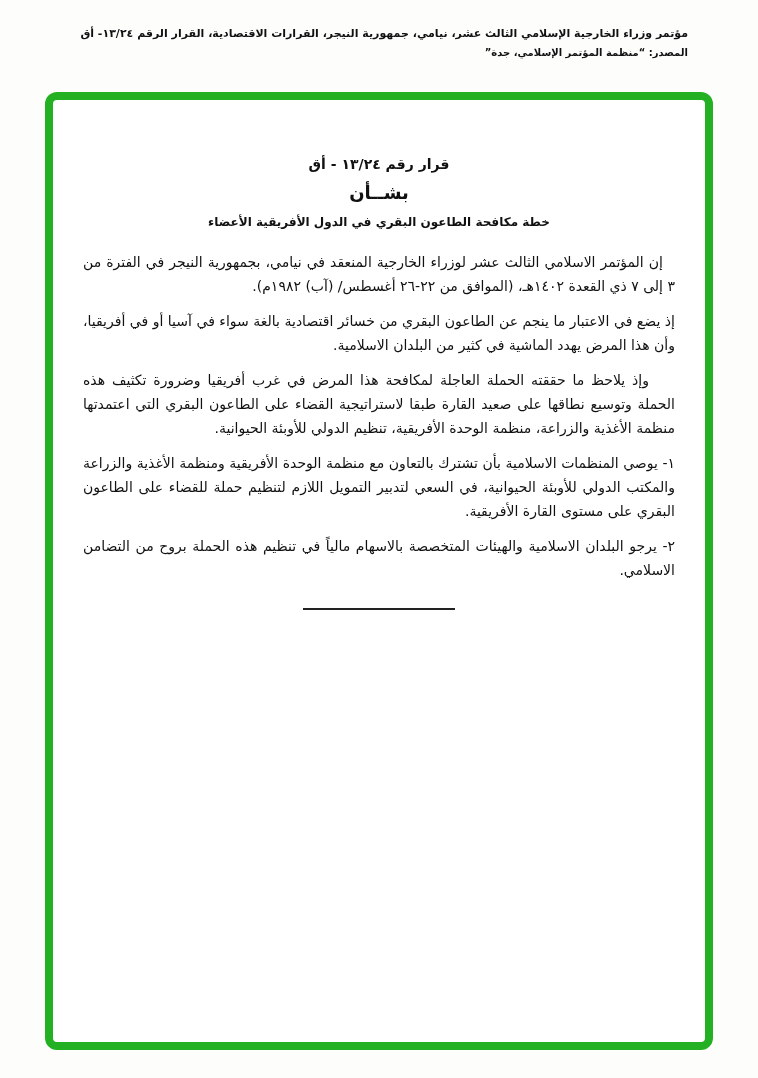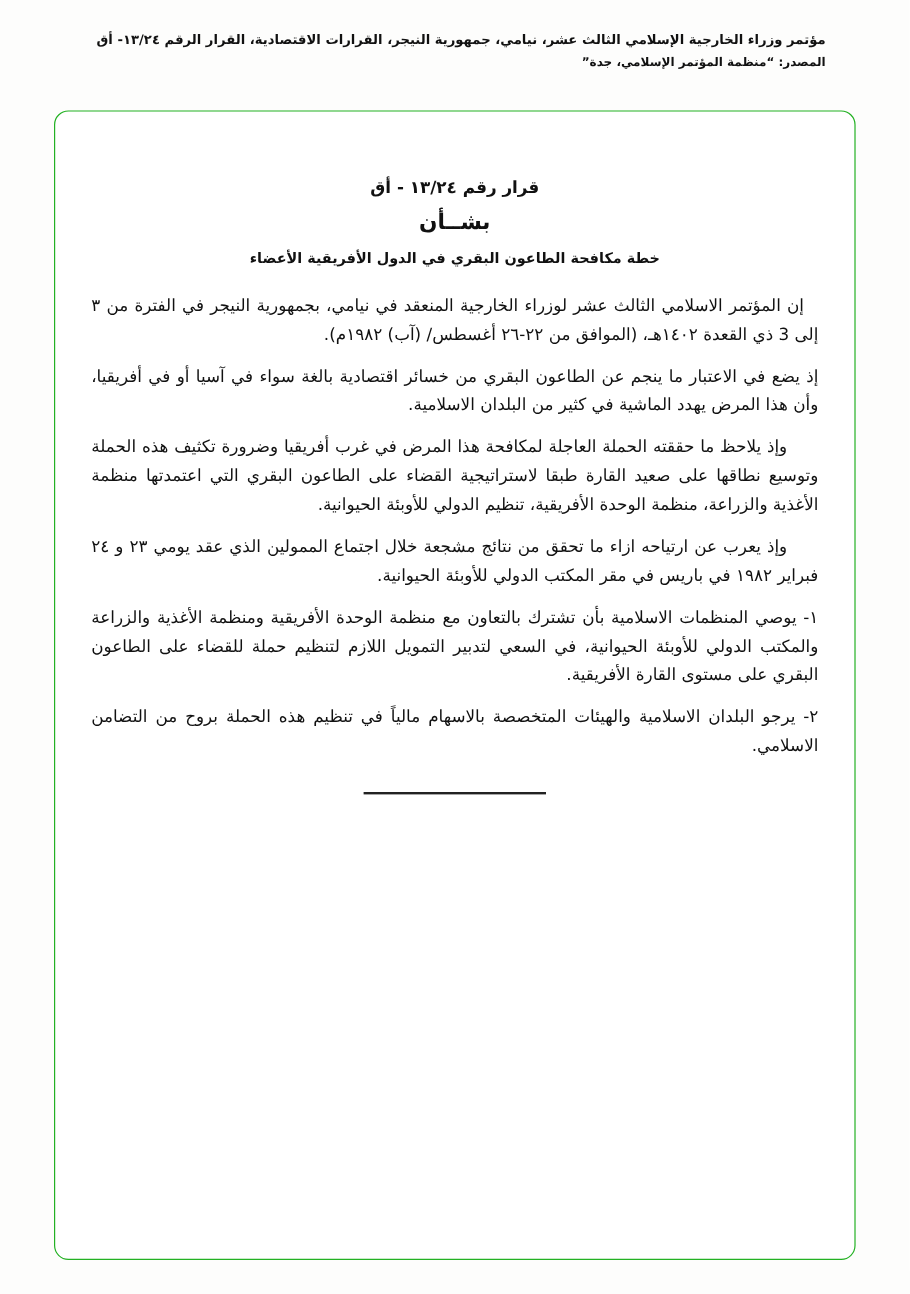--- a/index.html
+++ b/index.html
@@ -33,21 +33,21 @@
     margin-top: 5px;
   }
 
   
   .green-frame {
     position: absolute;
     left: 45px;
     top: 92px;
     width: 668px;
     height: 958px;
-    border: 1px solid #0c4a6e;
+    border: 8px solid #0c4a6e;
     border-radius: 12px;
     background: #ffffff;
   }
 
   
   .content {
     direction: rtl;
     padding: 52px 30px 0 30px;
     font-size: 14px;
     line-height: 24px;
@@ -81,28 +81,27 @@
     <div class="line2">المصدر: “منظمة المؤتمر الإسلامي، جدة”</div>
   </header>
 
   <div class="green-frame" style="border-color: rgb(35, 177, 35);">
     <div class="content">
 
       <div class="title t-res">قرار رقم ١٣/٢٤ - أق</div>
       <div class="title t-reg">بشــأن</div>
       <div class="title t-subj">خطة مكافحة الطاعون البقري في الدول الأفريقية الأعضاء</div>
 
-      <p class="para ind-sm">إن المؤتمر الاسلامي الثالث عشر لوزراء الخارجية المنعقد في نيامي، بجمهورية النيجر في الفترة من ٣ إلى 3 ذي القعدة ١٤٠٢هـ، (الموافق من ٢٢-٢٦ أغسطس/ (آب) ١٩٨٢م).</p>
+      <p class="para ind-sm">إن المؤتمر الاسلامي الثالث عشر لوزراء الخارجية المنعقد في نيامي، بجمهورية النيجر في الفترة من ٣ إلى ٧ ذي القعدة ١٤٠٢هـ، (الموافق من ٢٢-٢٦ أغسطس/ (آب) ١٩٨٢م).</p>
 
       <p class="para">إذ يضع في الاعتبار ما ينجم عن الطاعون البقري من خسائر اقتصادية بالغة سواء في آسيا أو في أفريقيا، وأن هذا المرض يهدد الماشية في كثير من البلدان الاسلامية.</p>
 
       <p class="para ind">وإذ يلاحظ ما حققته الحملة العاجلة لمكافحة هذا المرض في غرب أفريقيا وضرورة تكثيف هذه الحملة وتوسيع نطاقها على صعيد القارة طبقا لاستراتيجية القضاء على الطاعون البقري التي اعتمدتها منظمة الأغذية والزراعة، منظمة الوحدة الأفريقية، تنظيم الدولي للأوبئة الحيوانية.</p>
 
 
-      <p class="para ind">وإذ يعرب عن ارتياحه ازاء ما تحقق من نتائج مشجعة خلال اجتماع الممولين الذي عقد يومي ٢٣ و ٢٤ فبراير ١٩٨٢ في باريس في مقر المكتب الدولي للأوبئة الحيوانية.</p>
 
       <p class="list-item">١- يوصي المنظمات الاسلامية بأن تشترك بالتعاون مع منظمة الوحدة الأفريقية ومنظمة الأغذية والزراعة والمكتب الدولي للأوبئة الحيوانية، في السعي لتدبير التمويل اللازم لتنظيم حملة للقضاء على الطاعون البقري على مستوى القارة الأفريقية.</p>
 
       <p class="list-item">٢- يرجو البلدان الاسلامية والهيئات المتخصصة بالاسهام مالياً في تنظيم هذه الحملة بروح من التضامن الاسلامي.</p>
 
       <hr class="divider">
 
     </div>
   </div>
 

